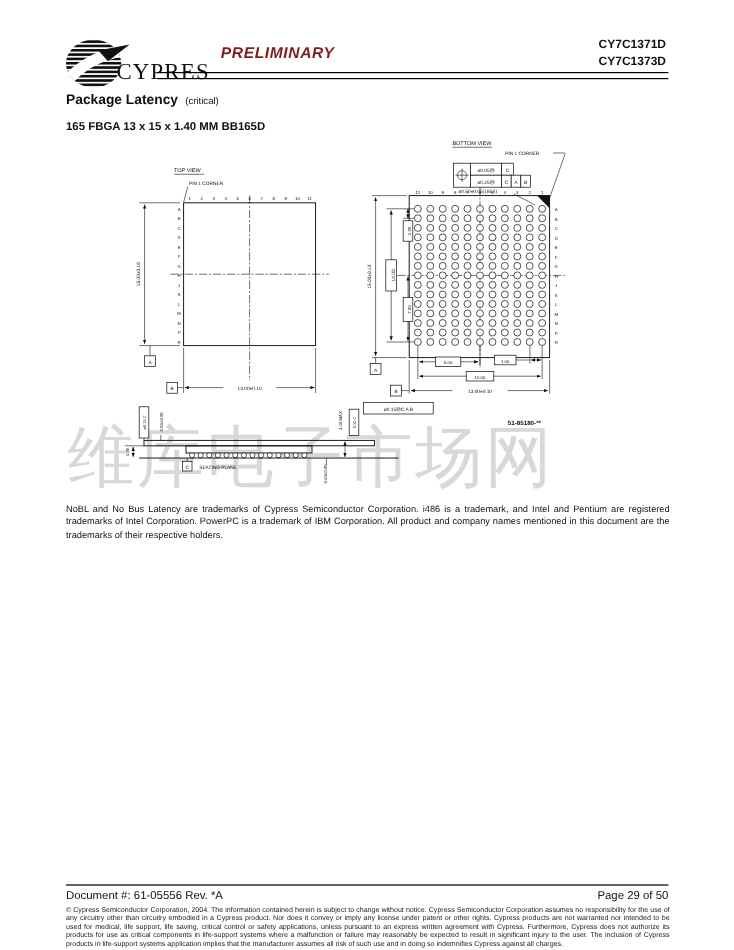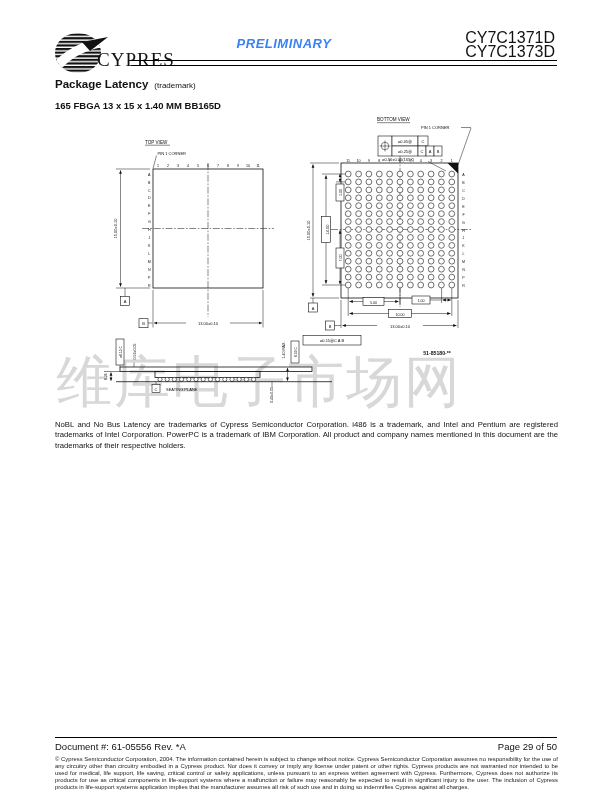--- a/index.html
+++ b/index.html
@@ -1,22 +1,22 @@
 <!DOCTYPE html>
 <html><head>
 <meta charset="utf-8">
 <style>
   html,body{margin:0;padding:0;background:#fff;}
   .page{position:relative;width:612px;height:792px;background:#fff;overflow:hidden;
         font-family:"Liberation Sans",sans-serif;color:#111;}
   .abs{position:absolute;}
   
-  .preliminary{left:184px;top:36px;width:200px;text-align:center;color:#3b82f6;
+  .preliminary{left:184px;top:36px;width:200px;text-align:left;color:#7f1d1d;
                font-size:13px;font-weight:bold;font-style:italic;letter-spacing:.5px;}
-  .partnos{right:57px;top:31px;text-align:right;font-weight:normal;font-size:16px;line-height:13.5px;}
+  .partnos{right:57px;top:31px;text-align:right;font-weight:bold;font-size:10px;line-height:13.5px;}
   .rule{left:131px;width:426px;top:60px;height:4.2px;border-top:1.9px solid #000;border-bottom:1.9px solid #000;}
   .section{left:55px;top:78px;font-size:11.5px;font-weight:bold;}
   .section .cont{font-size:8px;font-weight:normal;margin-left:6px;}
   .dtitle{left:55px;top:100px;width:502px;text-align:left;font-weight:bold;font-size:9.5px;}
   
   .watermark{left:56px;top:354px;font-family:"Liberation Serif","DejaVu Serif",serif;
              font-size:56px;color:#d8d8d8;letter-spacing:2px;white-space:nowrap;line-height:1;}
   
   .trademark{left:55px;top:420px;width:503px;font-size:7.7px;line-height:10.3px;text-align:justify;}
   
@@ -64,21 +64,21 @@
   <div class="abs preliminary">PRELIMINARY</div>
 
   <div class="abs partnos">
     <div>CY7C1371D</div>
     <div>CY7C1373D</div>
   </div>
 
   <div class="abs rule"></div>
 
   <div class="abs section">
-    <span>Package Latency</span><span class="cont">(trademark)</span>
+    <span>Package Latency</span><span class="cont">(critical)</span>
   </div>
 
   <div class="abs dtitle">165 FBGA 13 x 15 x 1.40 MM BB165D</div>
 
   <div class="abs watermark">维库电子市场网</div>
 
   <svg class="drawing" width="612" height="792" viewBox="0 0 612 792">
     <defs>
       <marker id="ar" viewBox="0 0 10 10" refX="9.5" refY="5" markerWidth="7" markerHeight="7" orient="auto-start-reverse">
         <path d="M0,1 L10,5 L0,9 Z" fill="#111"></path>

